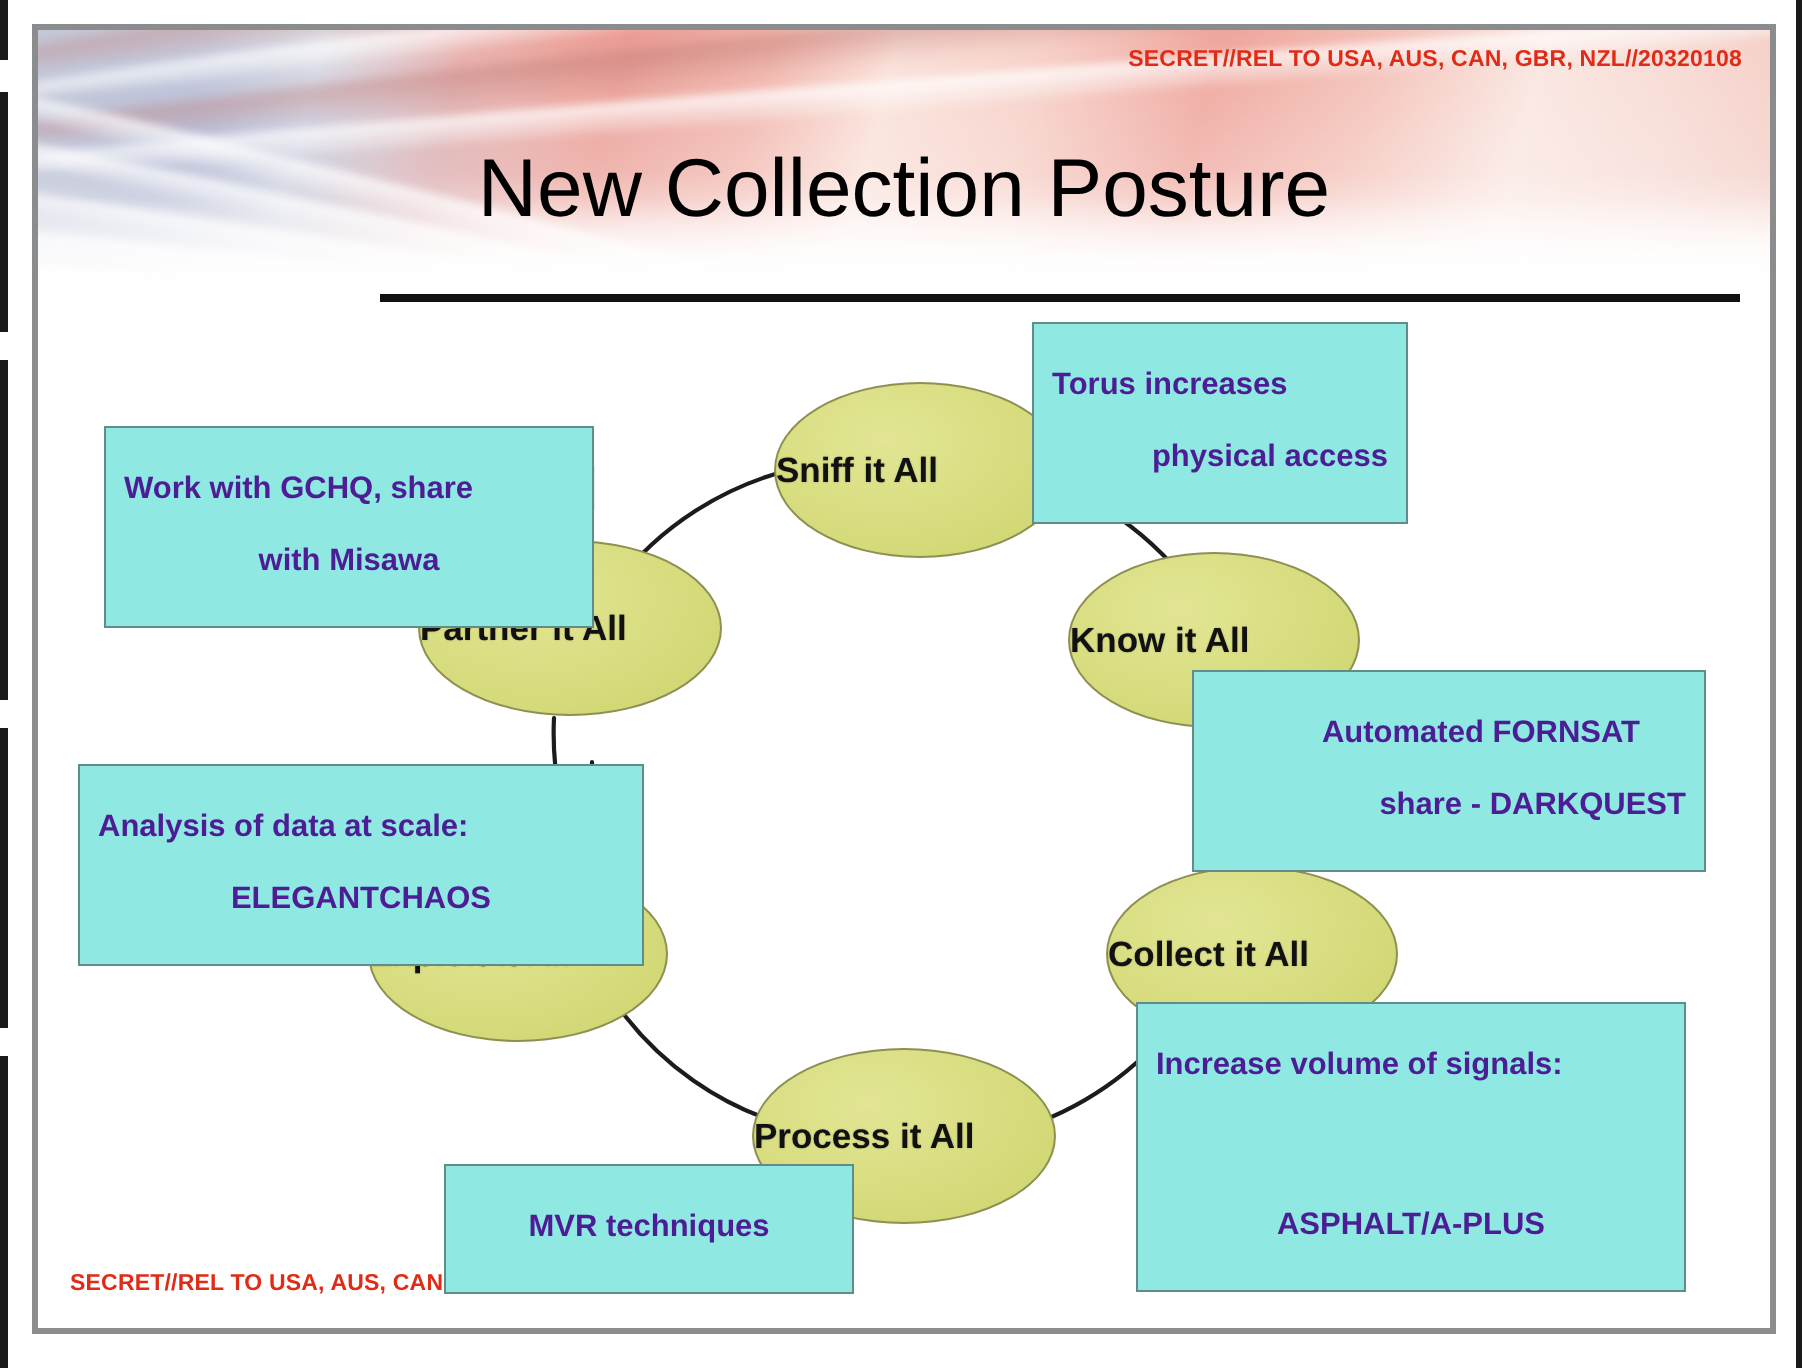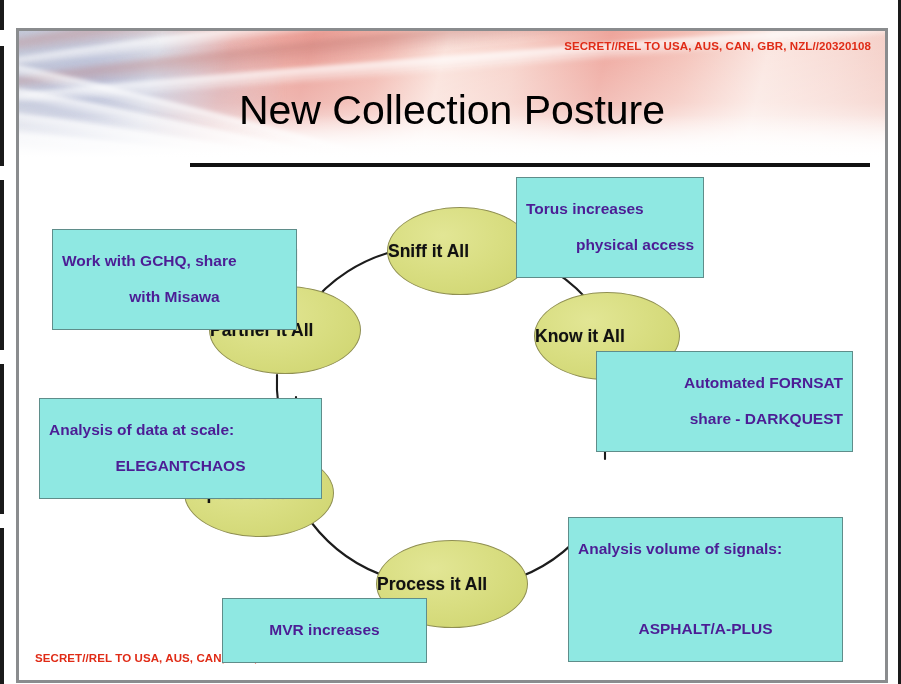--- a/index.html
+++ b/index.html
@@ -21,21 +21,21 @@
     position: absolute;
     background: #1a1a1a;
   }
   .edge-left  { left: 0px;  width: 4px; }
   .edge-right { right: 0px; width: 3px; }
 
   
   #slide {
     position: absolute;
     left: 16px;
-    top: 28px;
+    top: 12px;
     width: 872px;
     height: 655px;
     border: 3px solid #8a8c8e;
     background: #ffffff;
     overflow: hidden;
   }
 
   
   #banner {
     position: absolute;
@@ -240,50 +240,53 @@
       </svg>
 
       <div class="node" style="left:368px; top:46px;  width:146px; height:88px;">
         <span>Sniff it All</span>
       </div>
 
       <div class="node" style="left:515px; top:131px; width:146px; height:88px;">
         <span>Know it All</span>
       </div>
 
+      <div class="node" style="left:534px; top:288px; width:146px; height:88px;">
+        <span>Collect it All</span>
+      </div>
 
       <div class="node" style="left:357px; top:379px; width:152px; height:88px;">
         <span>Process it All</span>
       </div>
 
       <div class="node" style="left:165px; top:288px; width:150px; height:88px;">
         <span>Exploit it All</span>
       </div>
 
       <div class="node" style="left:190px; top:125px; width:152px; height:88px;">
         <span>Partner it All</span>
       </div>
 
       <div class="callout ctr" style="left:497px; top:16px; width:188px;">
         <div class="co-line-1" style="text-align:left;">Torus increases</div>
         <div class="co-line-2" style="text-align:right;">physical access</div>
       </div>
 
       <div class="callout ctr" style="left:577px; top:190px; width:257px;">
-        <div class="co-line-1" style="text-align:right;margin-left:32px;">Automated FORNSAT</div>
+        <div class="co-line-1" style="text-align:center;margin-left:32px;">Automated FORNSAT</div>
         <div class="co-line-2" style="text-align:right;">share - DARKQUEST</div>
       </div>
 
       <div class="callout ctr" style="left:549px; top:356px; width:275px;">
-        <div class="co-line-1" style="text-align:left;">Analysis volume of signals:</div>
+        <div class="co-line-1" style="text-align:left;">Increase volume of signals:</div>
         <div class="co-line-2" style="text-align:center;margin-top:44px;">ASPHALT/A-PLUS</div>
       </div>
 
       <div class="callout ctr" style="left:203px; top:437px; width:205px;">
-        <div class="co-line-2" style="text-align:center;">MVR increases</div>
+        <div class="co-line-2" style="text-align:center;">MVR techniques</div>
       </div>
 
       <div class="callout ctr" style="left:20px; top:237px; width:283px;">
         <div class="co-line-1" style="text-align:left;">Analysis of data at scale:</div>
         <div class="co-line-2" style="text-align:center;">ELEGANTCHAOS</div>
       </div>
 
       <div class="callout ctr" style="left:33px; top:68px; width:245px;">
         <div class="co-line-1" style="text-align:left;">Work with GCHQ, share</div>
         <div class="co-line-2" style="text-align:center;">with Misawa</div>

